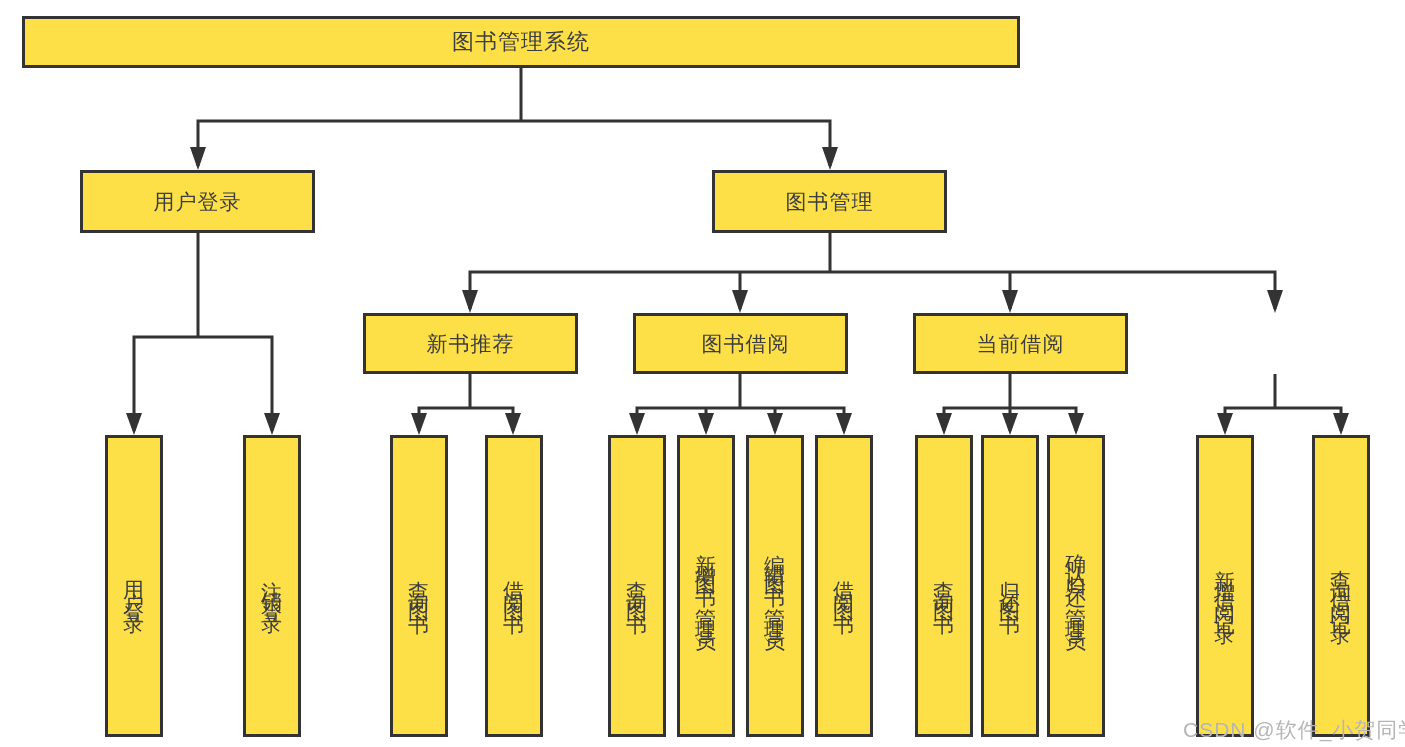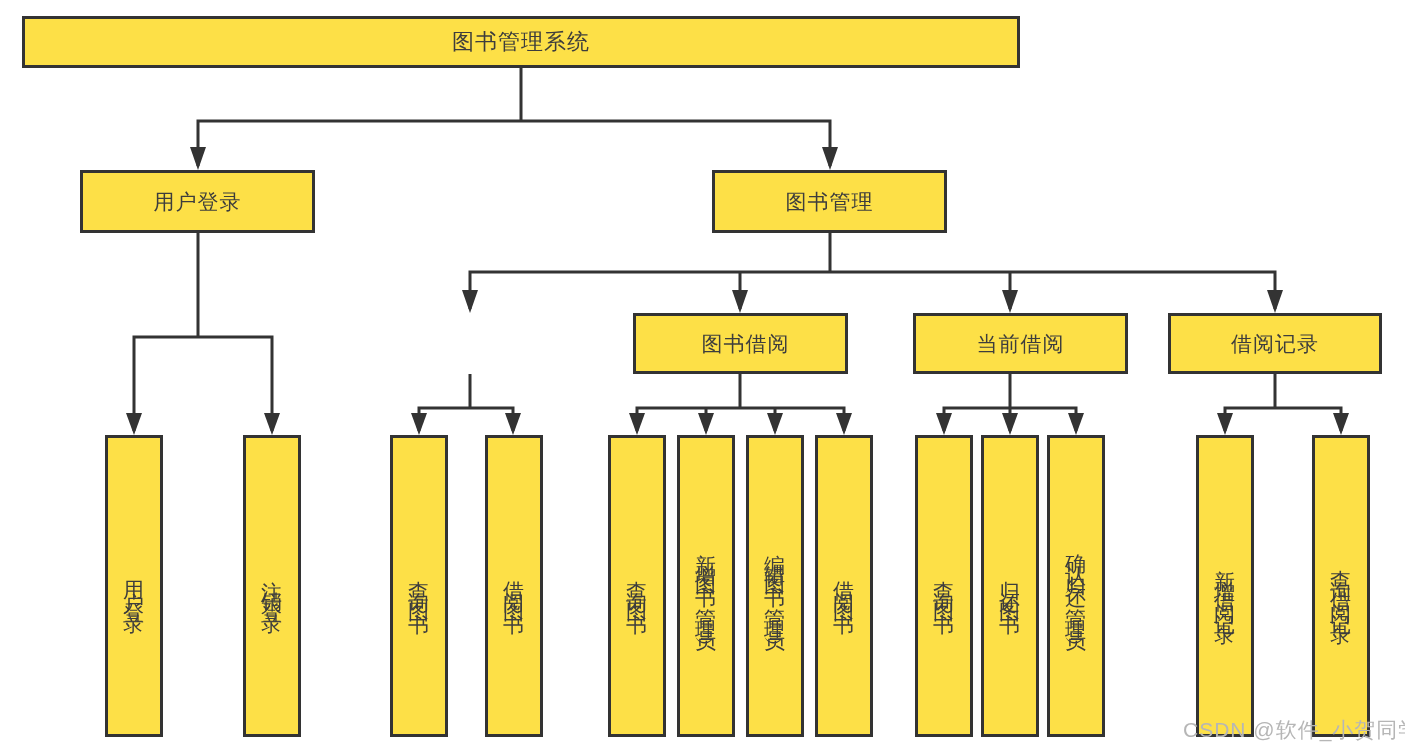--- a/index.html
+++ b/index.html
@@ -99,28 +99,28 @@
     <span>图书管理系统</span>
   </div>
 
   <div class="node" style="left:80px; top:170px; width:235px; height:63px;">
     <span>用户登录</span>
   </div>
   <div class="node" style="left:712px; top:170px; width:235px; height:63px;">
     <span>图书管理</span>
   </div>
 
+  <div class="node" style="left:363px; top:313px; width:215px; height:61px;">
+    <span>新书推荐</span>
+  </div>
   <div class="node" style="left:633px; top:313px; width:215px; height:61px;padding-left:10px;">
     <span>图书借阅</span>
   </div>
   <div class="node" style="left:903px; top:313px; width:215px; height:61px;margin-left:10px;">
     <span>当前借阅</span>
-  </div>
-  <div class="node" style="left:1168px; top:313px; width:214px; height:61px;">
-    <span>借阅记录</span>
   </div>
 
   <div class="node vleaf" style="left:105px; top:435px; width:58px; height:302px;">
     <span>用户登录</span>
   </div>
   <div class="node vleaf" style="left:243px; top:435px; width:58px; height:302px;">
     <span>注销登录</span>
   </div>
 
   <div class="node vleaf" style="left:390px; top:435px; width:58px; height:302px;">

